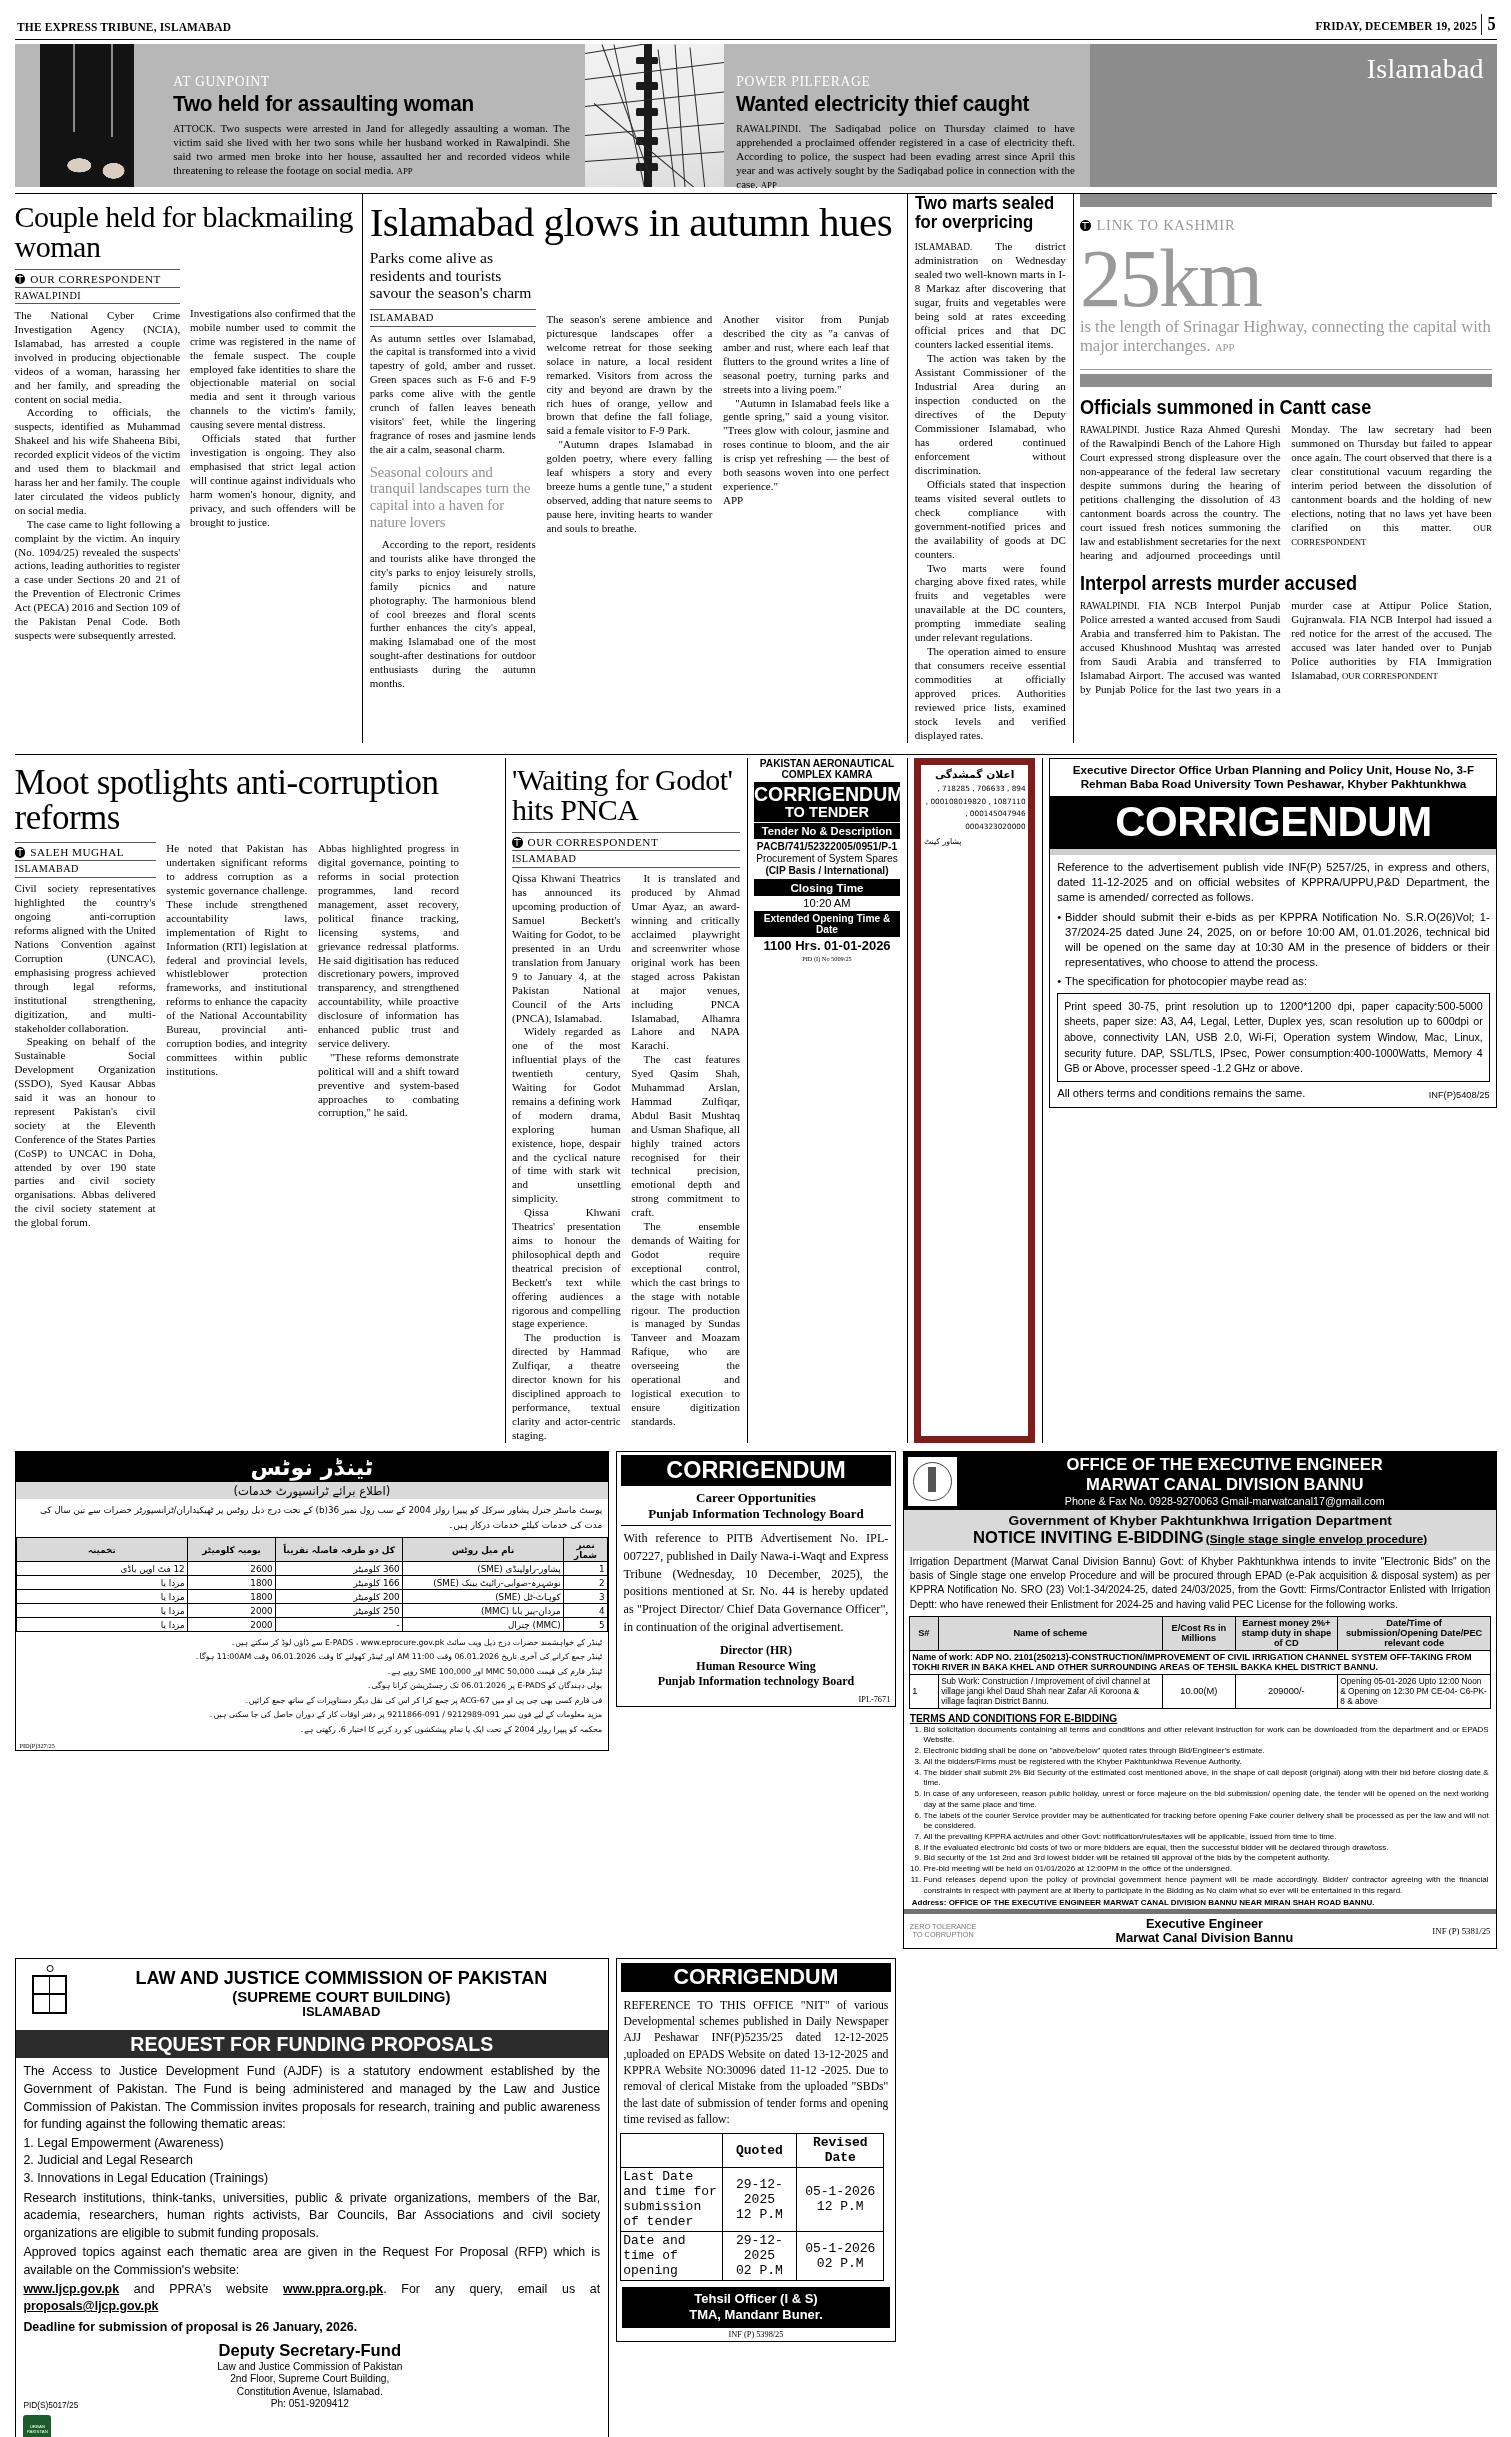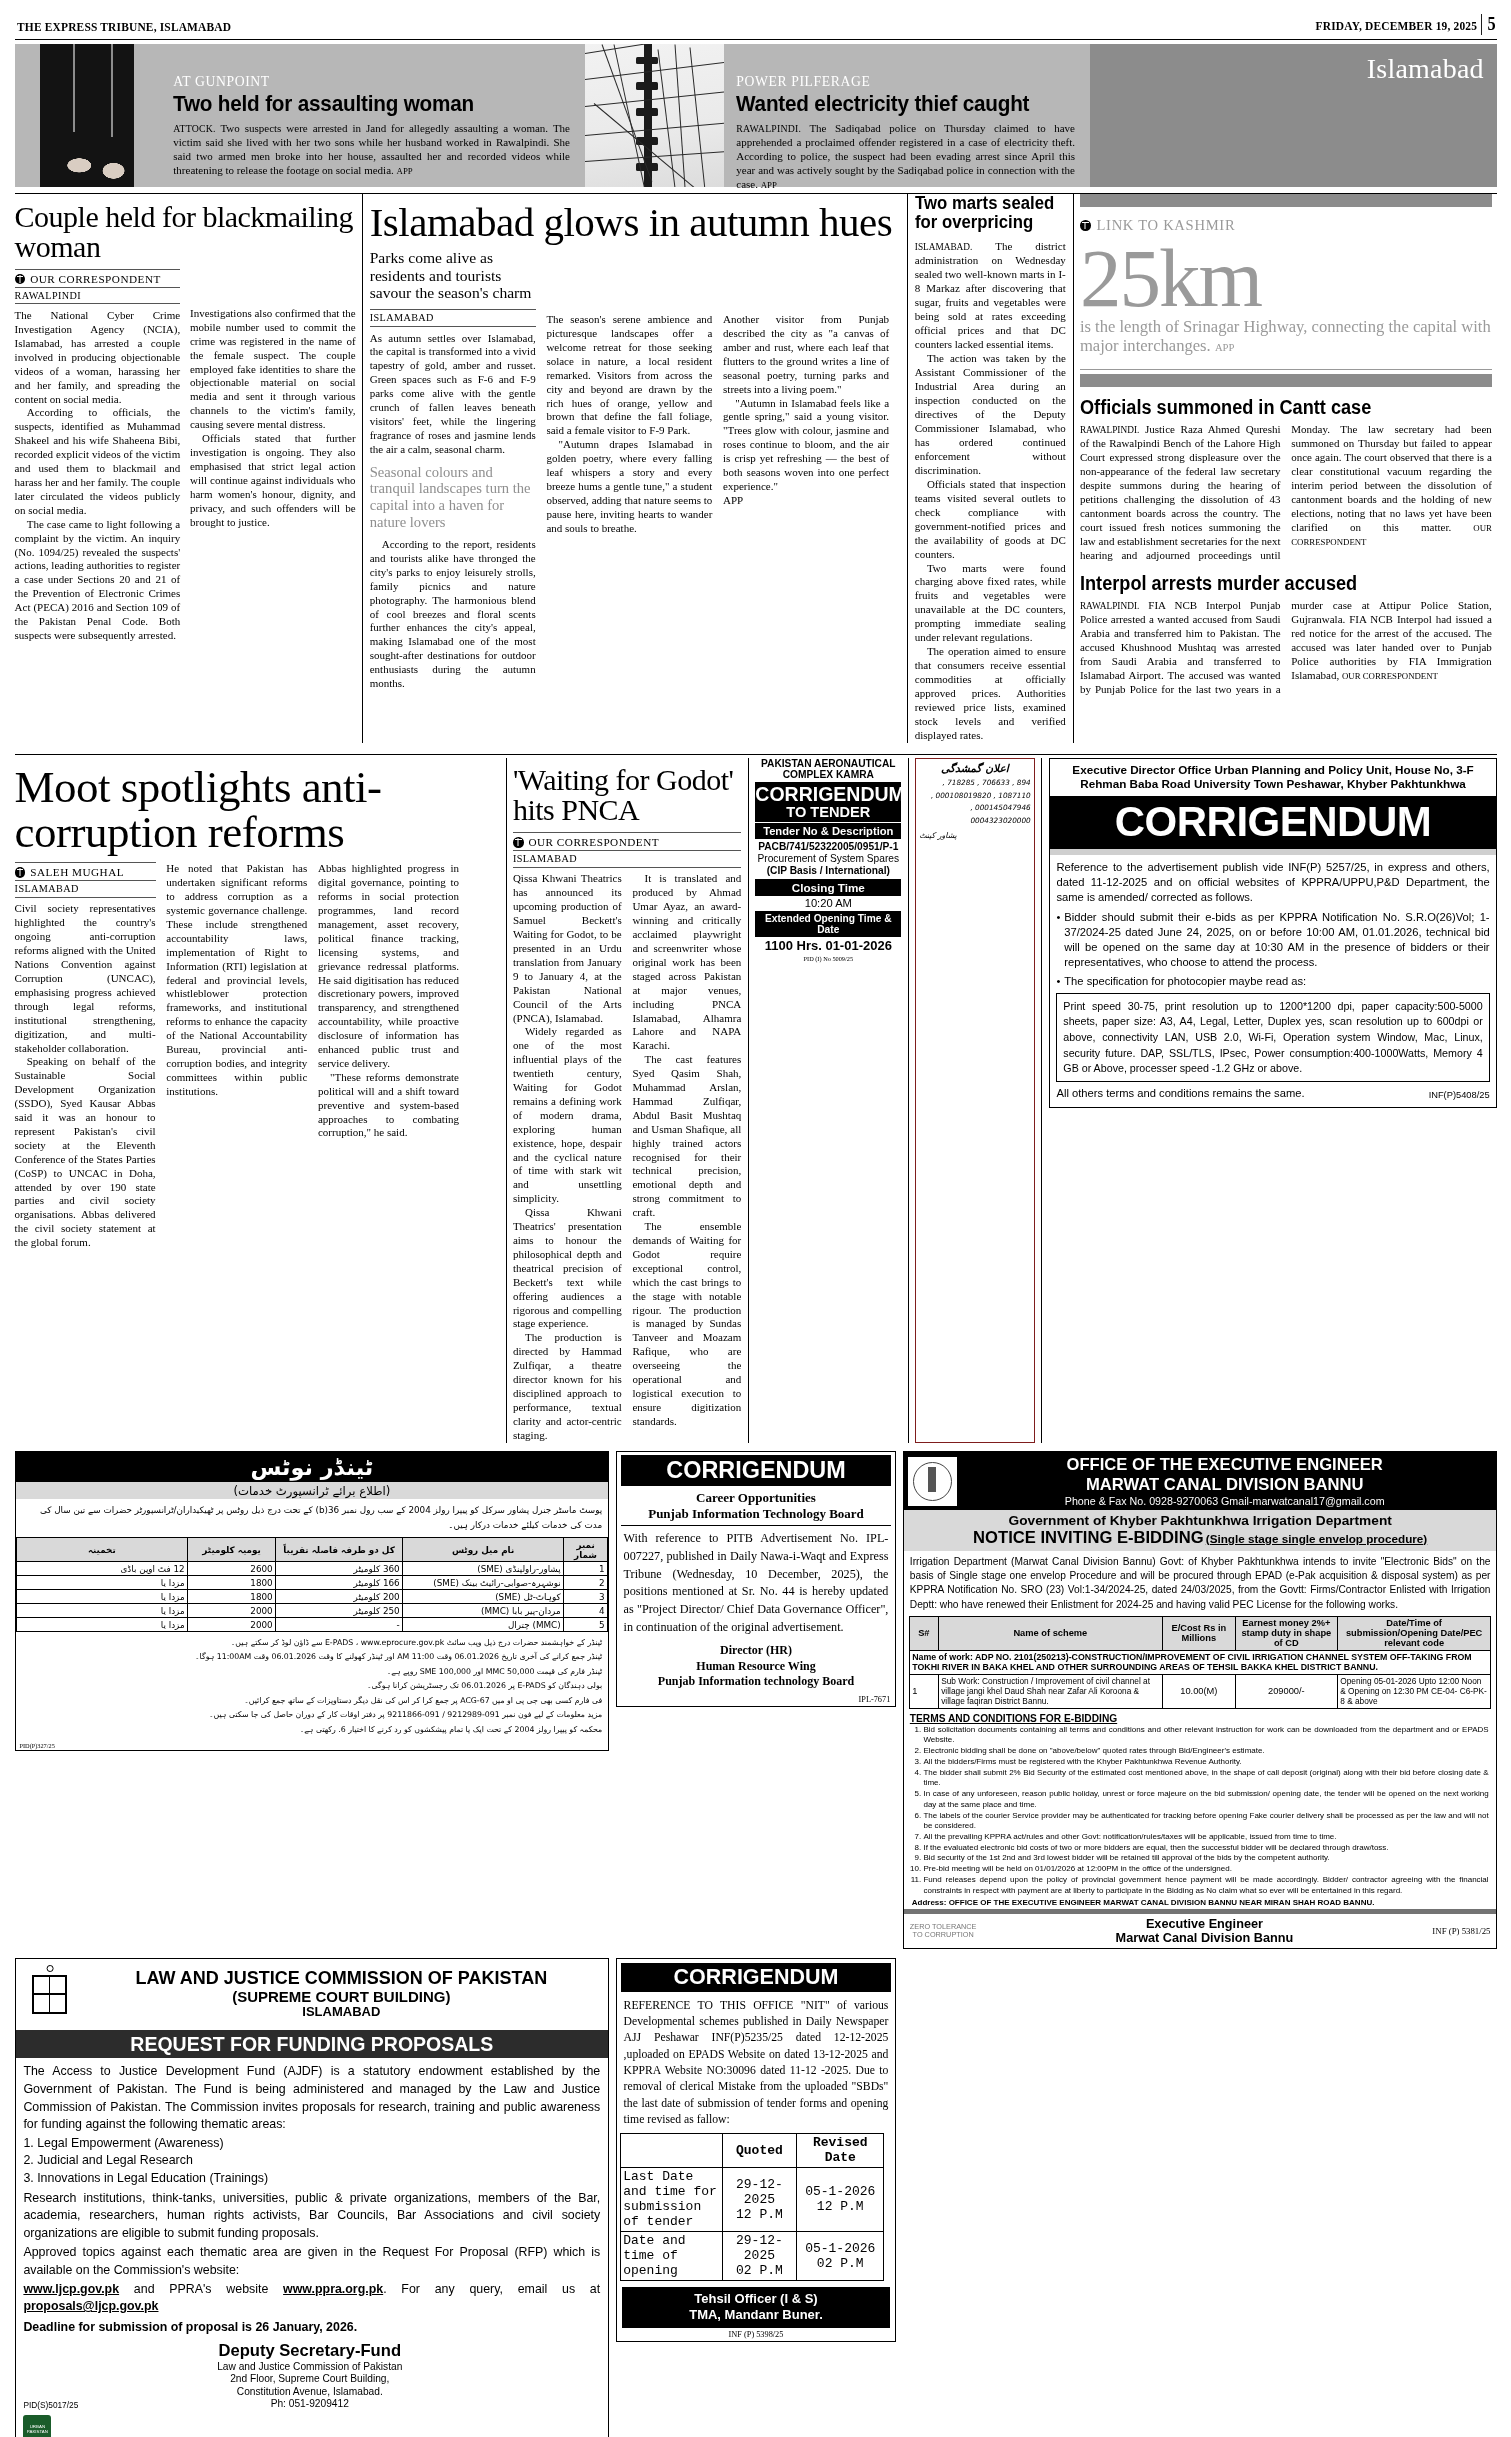--- a/index.html
+++ b/index.html
@@ -56,21 +56,21 @@
   .tb-islamabad .lbl { position:absolute; right:13.7px; top:8.8px; color:#fff;
      font-family:"Liberation Serif",serif; font-size:28px; letter-spacing:0.2px; }
 
   
   .maingrid { display:flex; margin-top:5.9px; border-top:1px solid #000; padding-top:0; }
   .colsep { width:0.5px; background:#000; margin:0 6.8px; align-self:stretch; }
 
   h1.story-head { font-family:"Liberation Serif", serif; font-weight:normal;
     font-size:30px; line-height:1.0; letter-spacing:-0.5px; margin:7.8px 0 6.8px 0; }
   h1.story-head.big { font-size:41px; line-height:.98; }
-  h1.story-head.mid { font-size:45px; line-height:1.0; }
+  h1.story-head.mid { font-size:35px; line-height:1.0; }
 
   .byline { border-top:1px solid #555; border-bottom:0.5px solid #555; padding:2.9px 0 2px 0;
             font-size:11.2px; letter-spacing:0.5px; display:flex; align-items:center; gap:4.9px;
             font-family:"Liberation Serif", serif; }
   .tlogo { display:inline-block; width:10.7px; height:10.7px; background:#000; border-radius:50%;
            position:relative; }
   .tlogo::after{content:"";position:absolute;left:50%;top:1.5px;width:1px;height:7.8px;background:#fff;transform:translateX(-50%);}
   .tlogo::before{content:"";position:absolute;left:2px;top:2px;width:6.8px;height:1.2px;background:#fff;}
   .dateline { border-bottom:0.5px solid #555; padding:2px 0 2.4px 0; font-size:10.2px; letter-spacing:0.4px; }
   .body-text { font-size:11px; line-height:1.265; text-align:justify; hyphens:auto; }
@@ -340,21 +340,21 @@
       </div>
       <div class="black-strip" style="font-size:11.7px;padding:2px 0;margin-top:2px;">Closing Time</div>
       <div style="text-align:center;font-family:'Liberation Sans',sans-serif;font-size:11.2px;padding:1.5px 0;">10:20 AM</div>
       <div class="black-strip" style="font-size:10.2px;padding:2px 0;">Extended Opening Time &amp;  Date</div>
       <div style="text-align:center;font-family:'Liberation Sans',sans-serif;font-weight:bold;font-size:13px;padding:1.5px 0;">1100 Hrs.  01-01-2026</div>
       <div class="tiny" style="text-align:center;">PID (I) No 5009/25</div>
     </div>
 
     <div class="colsep"></div>
 
-    <div style="width:146px;border:1px solid #7f1d1d;padding:2.9px;font-style:italic;">
+    <div style="width:146px;border:7px solid #7f1d1d;padding:2.9px;">
       <div class="urdu" style="font-size:10.7px;font-weight:bold;text-align:center;">اعلان گمشدگی</div>
       <div class="urdu" style="font-size:7.3px;line-height:1.7;margin-top:2.9px;">894 , 706633 , 718285 , 1087110 , 000108019820 , 000145047946 , 0004323020000</div>
       <div class="urdu" style="font-size:7.8px;text-align:left;margin-top:3.9px;">پشاور کینٹ</div>
     </div>
 
     <div class="colsep"></div>
 
     <div style="width:556px;">
       <div class="ad" style="padding:0;">
         <div style="font-family:'Liberation Sans',sans-serif;font-weight:bold;font-size:11.7px;

